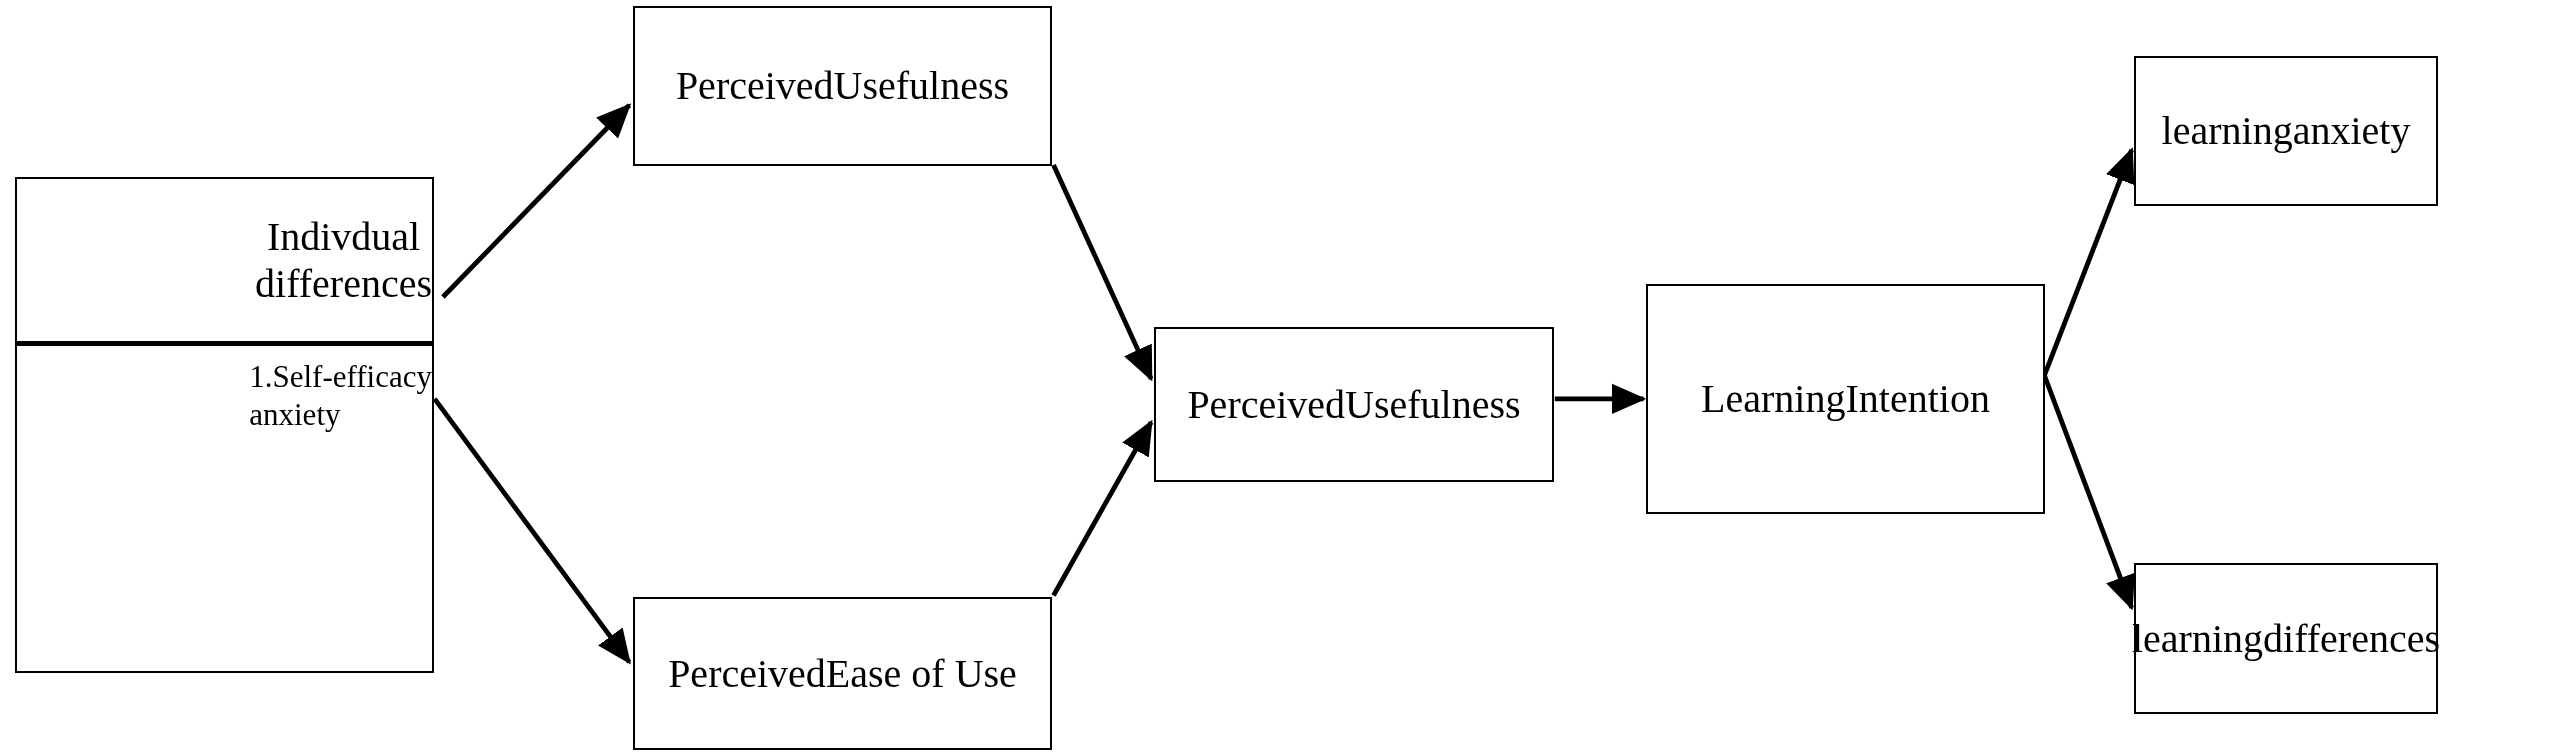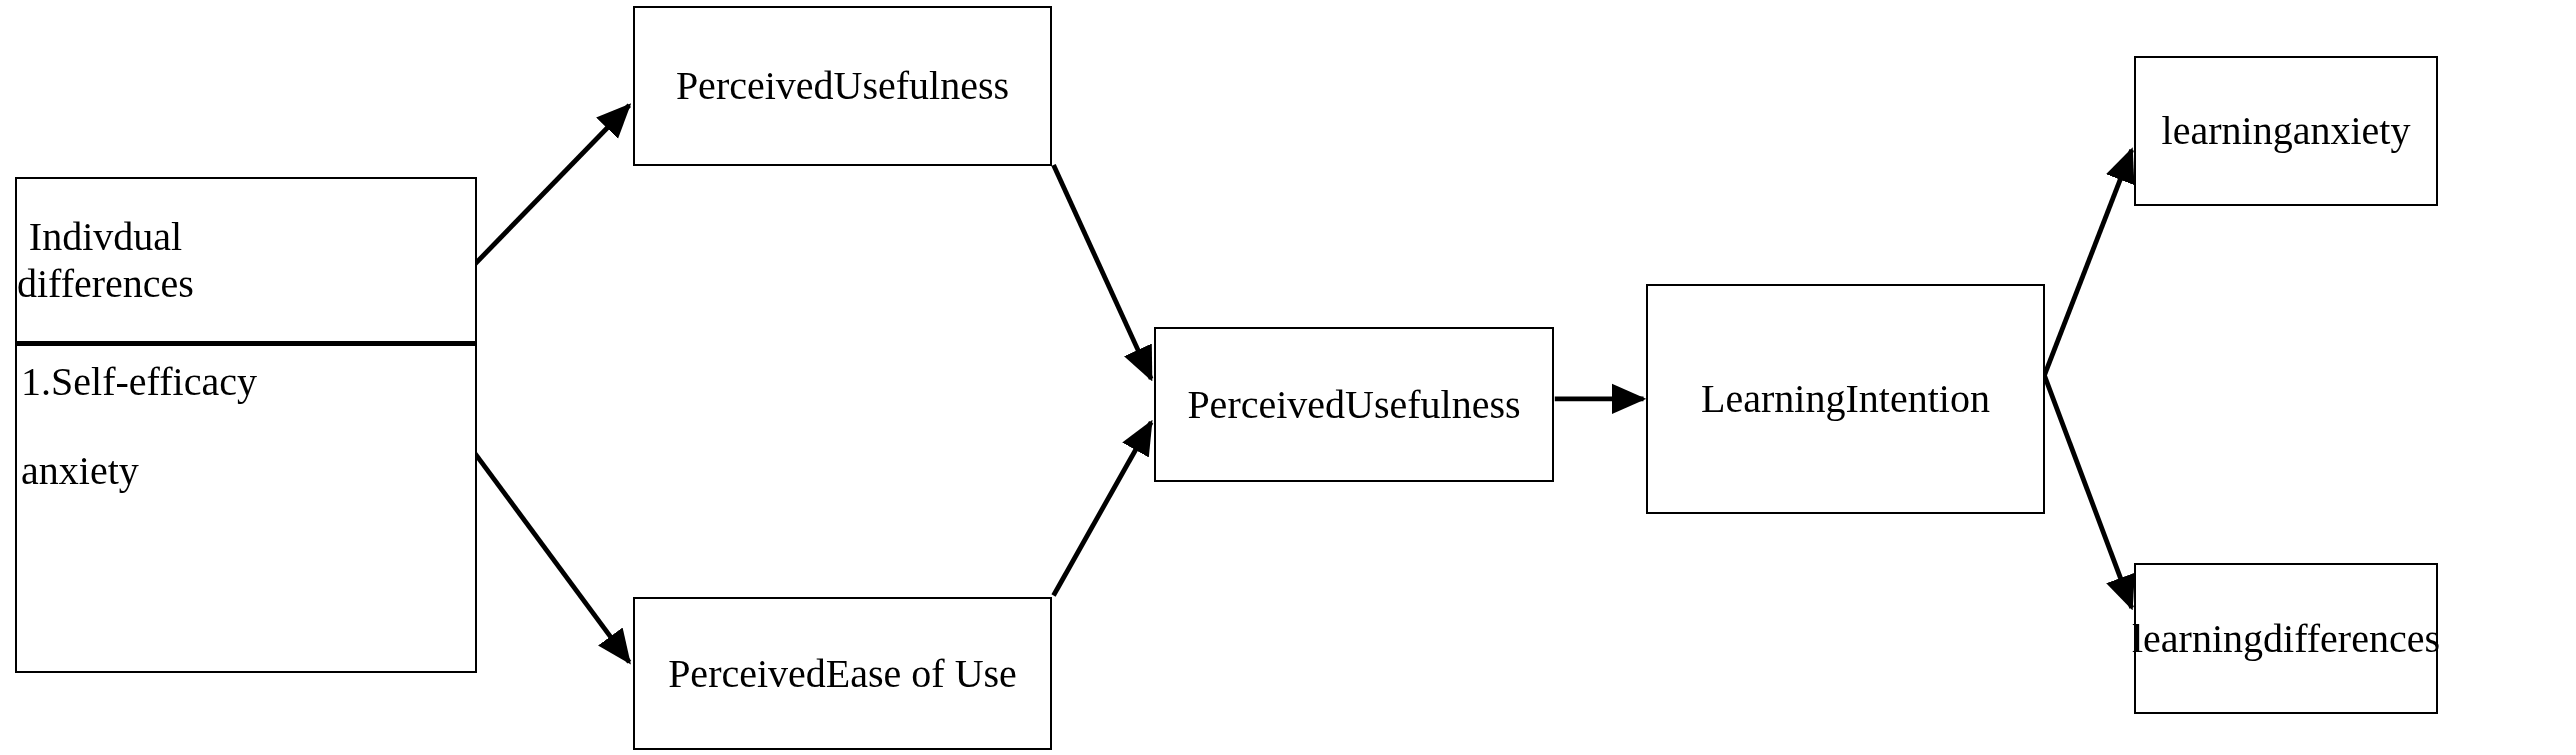--- a/index.html
+++ b/index.html
@@ -40,24 +40,24 @@
     font-size: 40px;
     padding: 2.8px 6.9px;
   }
   .node .line {
     display: block;
     white-space: nowrap;
   }
 
   
   #node-individual-differences {
-    left: 15px;  top: 177px;  width: 462px;  height: 496px;
+    left: 15px;  top: 177px;  width: 419px;  height: 496px;
     flex-direction: column;
     justify-content: flex-start;
-    align-items: flex-start;
+    align-items: flex-end;
     padding: 0;
   }
   .id-head {
     height: 162px;
     display: flex;
     flex-direction: column;
     align-items: center;
     justify-content: center;
     text-align: center;
     font-size: 40px;
@@ -69,23 +69,22 @@
     width: 100%;
   }
   .id-body {
     flex: 1 1 auto;
     display: flex;
     flex-direction: column;
     align-items: flex-start;
     justify-content: flex-start;
     text-align: left;
     padding: 12.4px 0 0 4.1px;
-    font-size: 40px;
+    font-size: 31px;
     line-height: 1.22;
-    gap: 40px;
   }
 
   #node-perceived-usefulness-top {
     left: 633px; top: 5.5px;   width: 419px; height: 160px;
   }
   #node-perceived-ease-of-use {
     left: 633px; top: 597px; width: 419px; height: 153px;
   }
   #node-perceived-usefulness-center {
     left: 1154px; top: 327px; width: 400px; height: 155px;

